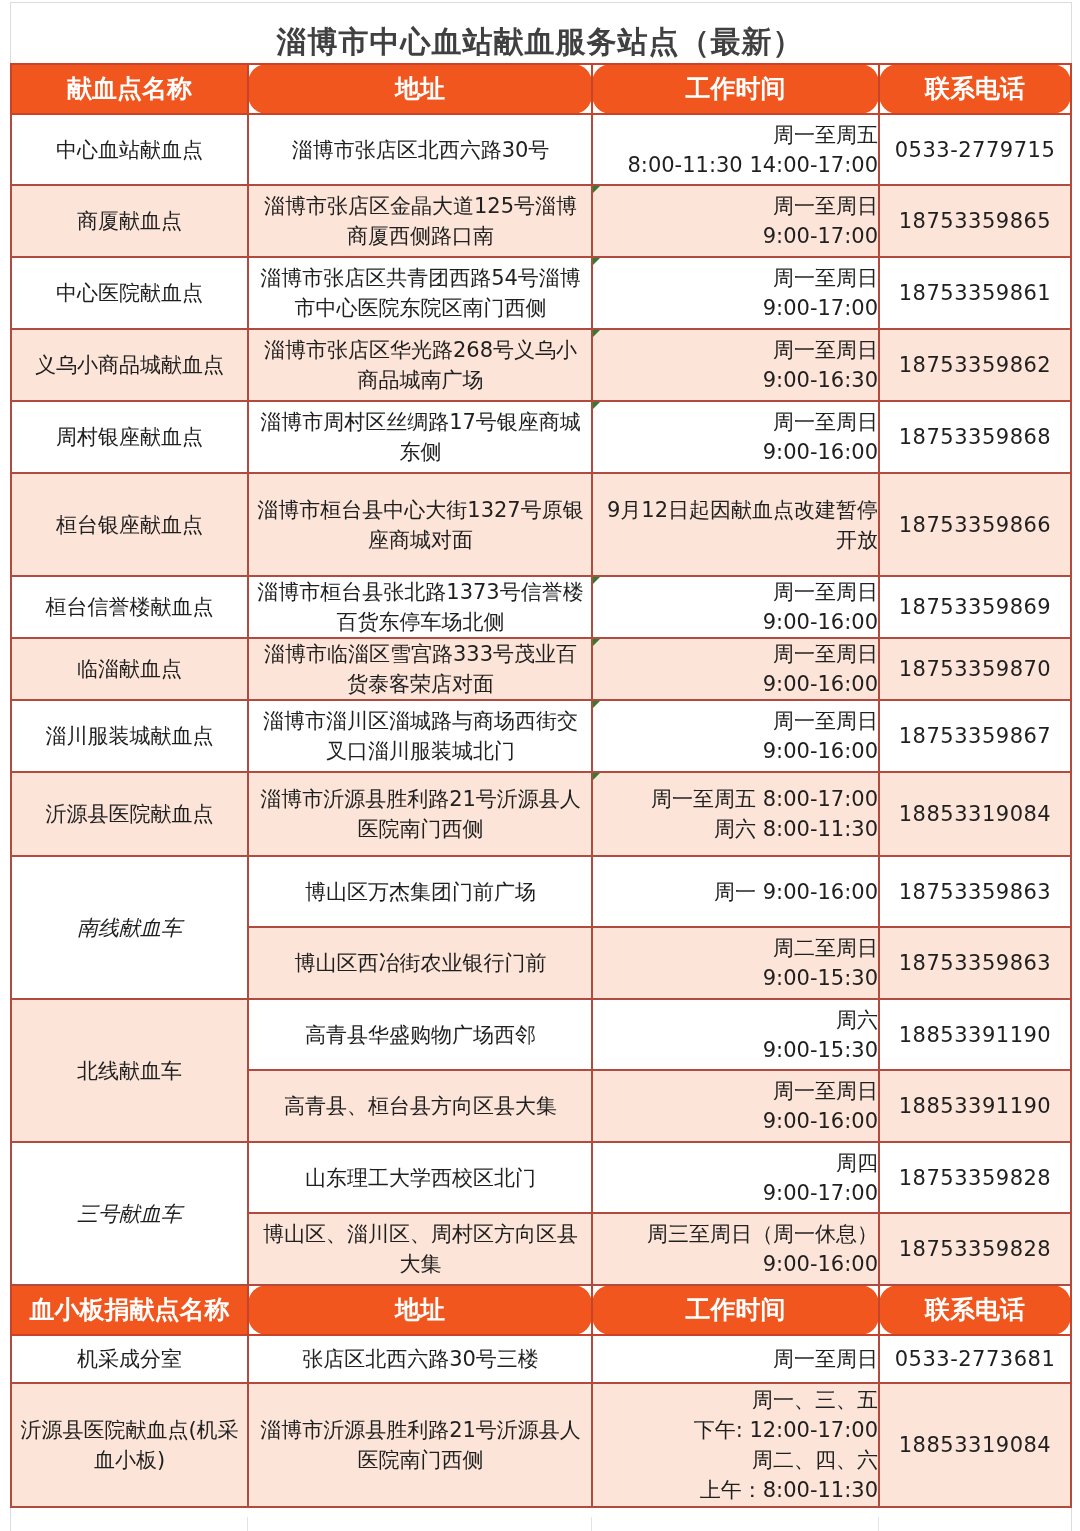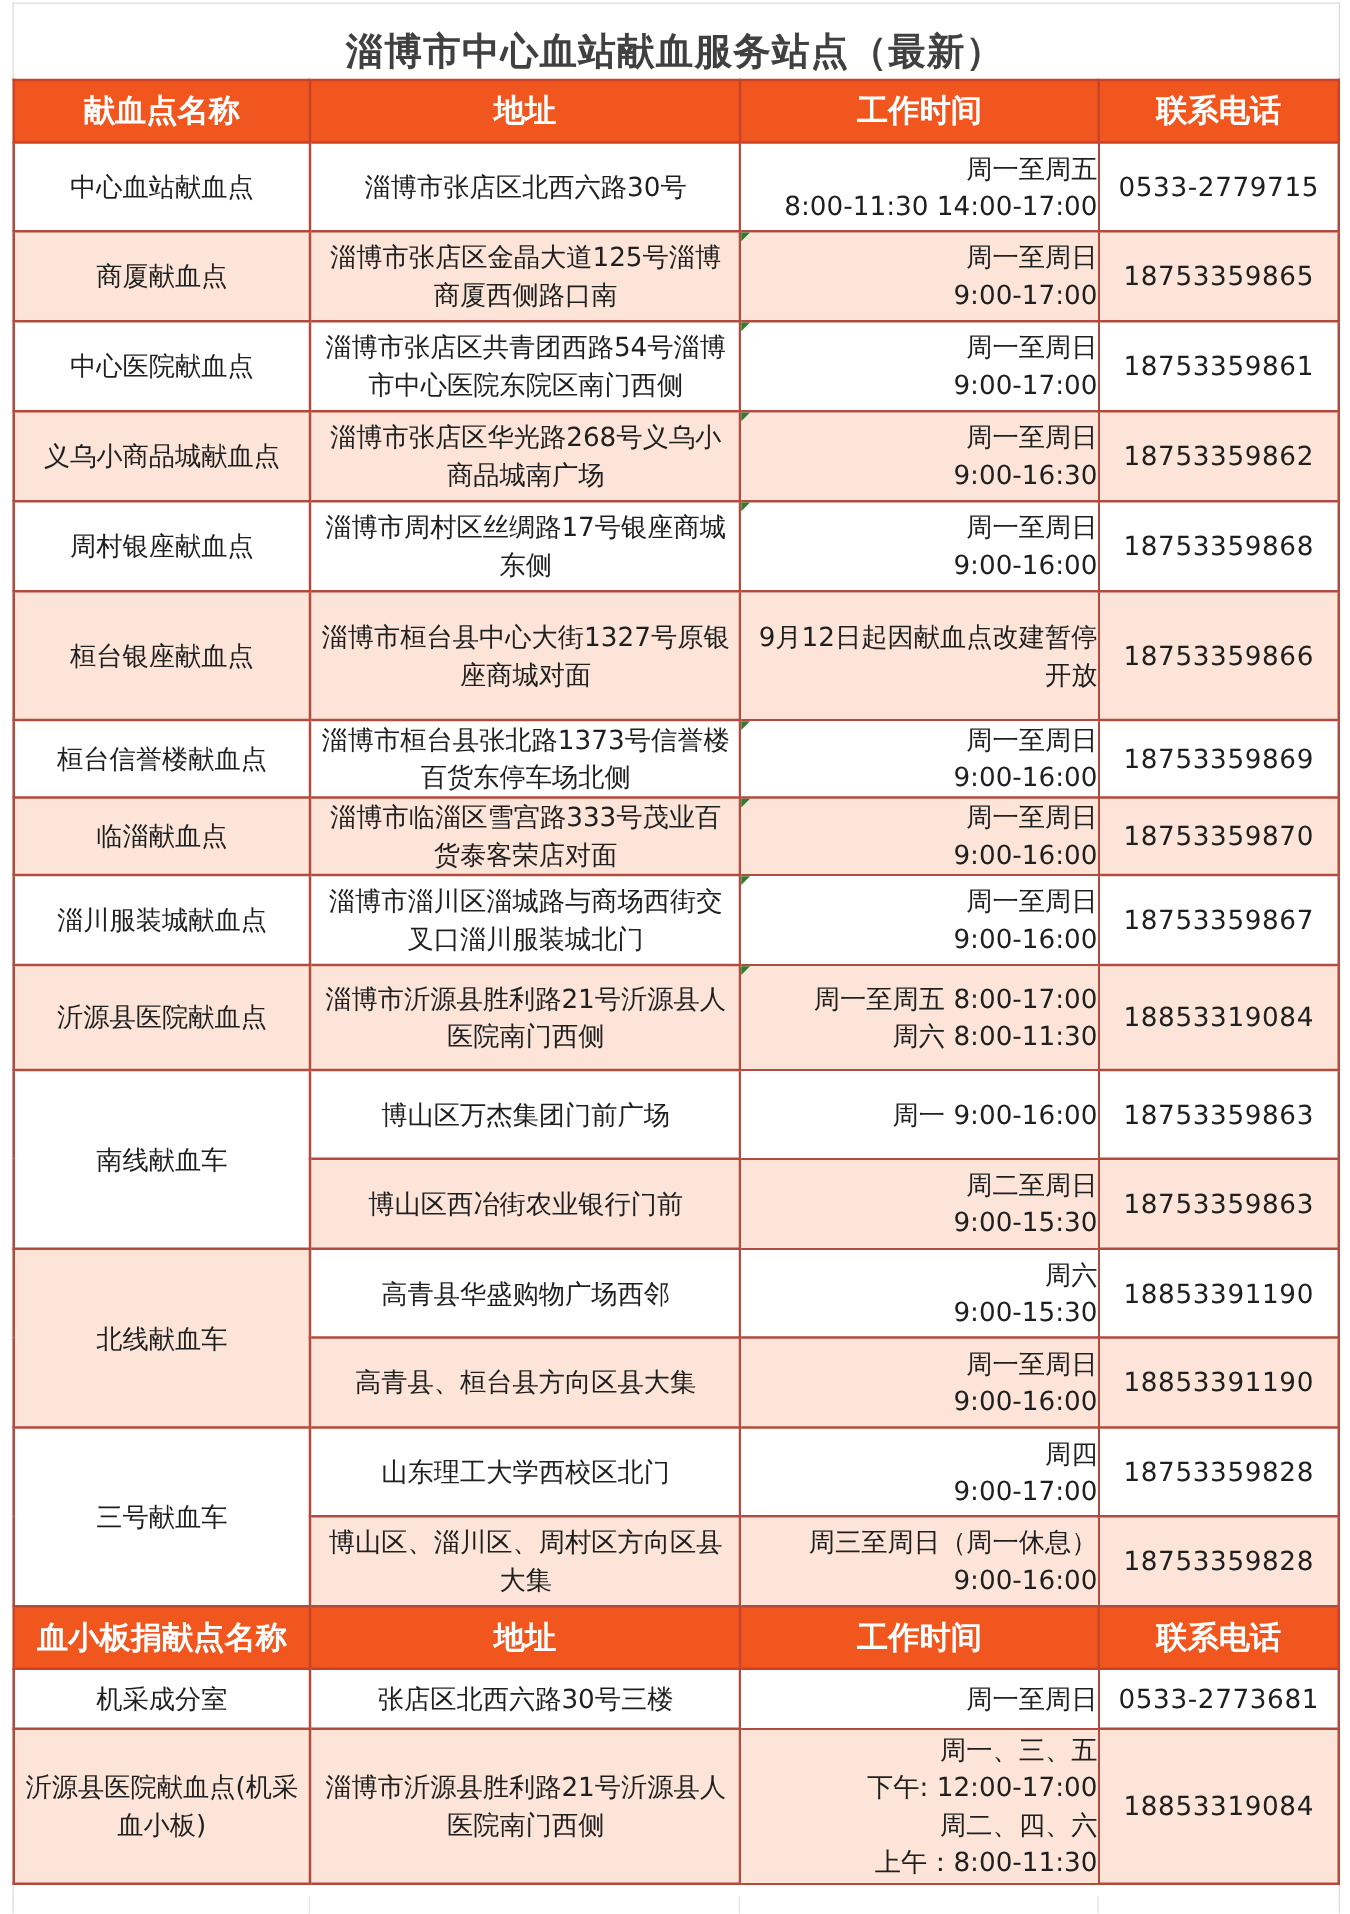--- a/index.html
+++ b/index.html
@@ -8,28 +8,28 @@
   .card { position: absolute; left: 10px; top: 2px; width: 1060px; height: 1527px;
           border: 1px solid #dcdcdc; border-bottom: none; background: #fff; }
   .title { position: absolute; left: 0; top: 22px; width: 1080px; text-align: center;
            font-size: 30px; font-weight: bold; color: #404040; letter-spacing: 1px; line-height: 40px; }
   table { position: absolute; left: 10px; top: 63px; border-collapse: collapse; table-layout: fixed;
           width: 1060px; }
   col.c1 { width: 237px; } col.c2 { width: 344px; } col.c3 { width: 287px; } col.c4 { width: 192px; }
   td, th { border: 2px solid #b24b3f; padding: 0; font-size: 21px; line-height: 30px; vertical-align: middle; }
   th { background: #f0561d; color: #ffffff; font-weight: bold; height: 48px; font-size: 25px;
        border-color: #c9432a; }
-  th.sep { border-left: 2px solid #f7c7ad; }
+  th.sep { border-left: 2px solid #f7c7ad; border-radius: 19px; }
   td.name { text-align: center; }
   td.addr { text-align: center; padding-left: 3px; padding-right: 2px; margin-left: 24px; }
   td.time { text-align: right; position: relative; }
   td.phone { text-align: center; letter-spacing: 0.5px; }
   tr.w td { background: #ffffff; }
   tr.p td { background: #fce4d8; }
-  td.span-w { background: #ffffff !important; }
+  td.span-w { background: #ffffff !important; font-style: italic; }
   td.span-p { background: #fce4d8 !important; }
   .tri { position: absolute; left: 0; top: 0; width: 0; height: 0;
          border-top: 7px solid #2f7d32; border-right: 7px solid transparent; }
   .line { display: block; }
   .bottom-edge { position: absolute; left: 10px; top: 1517px; width: 1060px; height: 14px; background: #fff;
                  border-left: 1px solid #dcdcdc; border-right: 1px solid #dcdcdc; }
   .vtick { position: absolute; top: 1517px; width: 1px; height: 14px; background: #e3e3e3; }
 </style>
 </head>
 <body>

